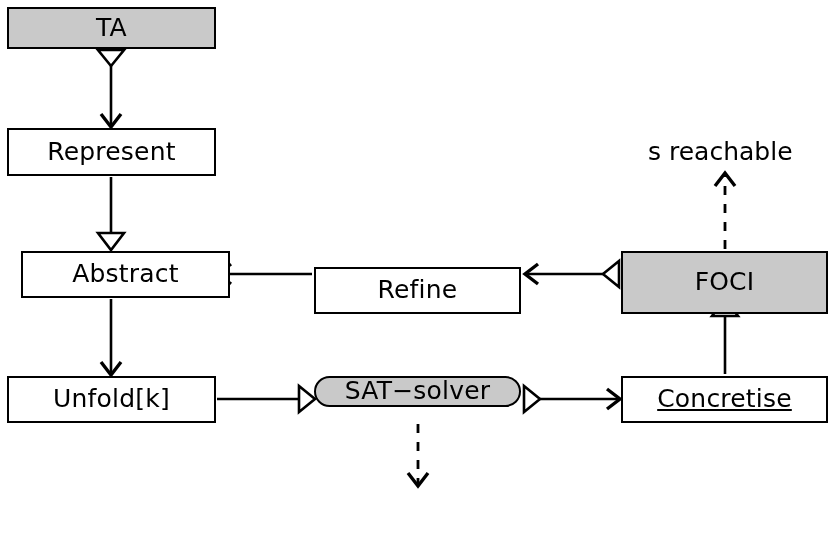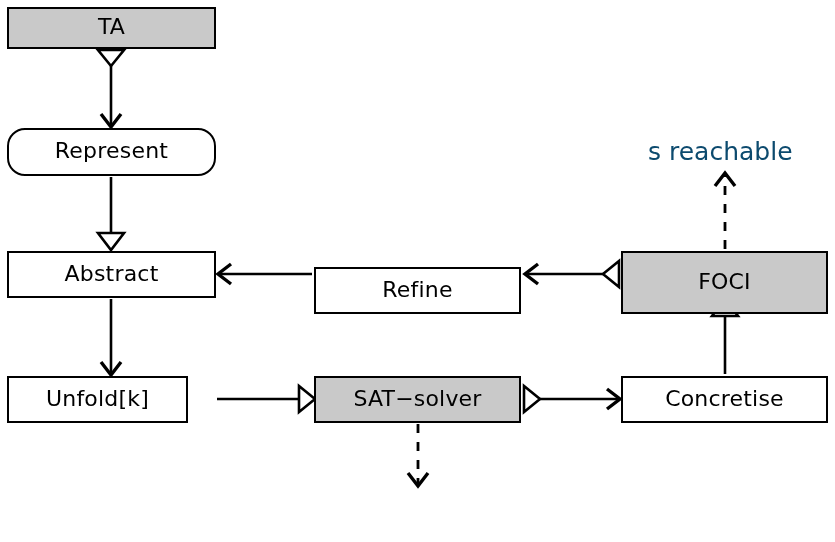--- a/index.html
+++ b/index.html
@@ -23,34 +23,34 @@
   }
   .node{
     position:absolute;
     box-sizing:border-box;
     border:2.4px solid #000000;
     background:#ffffff;
     display:flex;
     align-items:center;
     justify-content:center;
     color:#000000;
-    font-size:22px;
+    font-size:25px;
     font-weight:400;
     letter-spacing:0.2px;
     line-height:1;
     white-space:nowrap;
   }
   .node.shaded{ background:#c9c9c9; }
   .node .nlabel{
     display:block;
     transform:translateY(-1px);
   }
   .freetext{
     position:absolute;
-    color:#0c4a6e;
+    color:#000000;
     font-size:25px;
     line-height:1;
     white-space:nowrap;
   }
   .freetext .mathvar{
     font-family:"DejaVu Serif","Liberation Serif",serif;
     font-style:italic;
     font-size:25px;
   }
 </style>
@@ -113,45 +113,45 @@
       <line x1="418" y1="424" x2="418" y2="484" stroke="#000" stroke-width="2.8" stroke-dasharray="9 9"></line>
       <polyline points="408,473 418,486 428,473" fill="none" stroke="#000" stroke-width="3.4" stroke-linejoin="miter"></polyline>
     </g>
 
   </svg>
 
   <div class="node shaded" style="left:7px;top:7px;width:209px;height:42px;">
     <span class="nlabel">TA</span>
   </div>
 
-  <div class="node" style="left:7px;top:128px;width:209px;height:48px;border-radius:18px;">
+  <div class="node" style="left:7px;top:128px;width:209px;height:48px;">
     <span class="nlabel">Represent</span>
   </div>
 
-  <div class="node" style="left:7px;top:251px;width:209px;height:47px;">
+  <div class="node" style="left:21px;top:251px;width:209px;height:47px;">
     <span class="nlabel">Abstract</span>
   </div>
 
   <div class="node" style="left:314px;top:251px;width:207px;height:47px;margin-top:16px;">
     <span class="nlabel">Refine</span>
   </div>
 
   <div class="node shaded" style="left:621px;top:251px;width:207px;height:63px;">
     <span class="nlabel">FOCI</span>
   </div>
 
-  <div class="node" style="left:7px;top:376px;width:181px;height:47px;">
+  <div class="node" style="left:7px;top:376px;width:209px;height:47px;">
     <span class="nlabel">Unfold[k]</span>
   </div>
 
-  <div class="node shaded" style="left:314px;top:376px;width:207px;height:47px;">
+  <div class="node shaded" style="left:314px;top:376px;width:207px;height:31px;border-radius:19px;">
     <span class="nlabel">SAT−solver</span>
   </div>
 
-  <div class="node" style="left:621px;top:376px;width:207px;height:47px;">
+  <div class="node" style="left:621px;top:376px;width:207px;height:47px;text-decoration:underline;">
     <span class="nlabel">Concretise</span>
   </div>
 
   <div class="freetext" style="left:648px;top:139px;">
     <span>s reachable</span>
   </div>
 
 
 </div>
 

